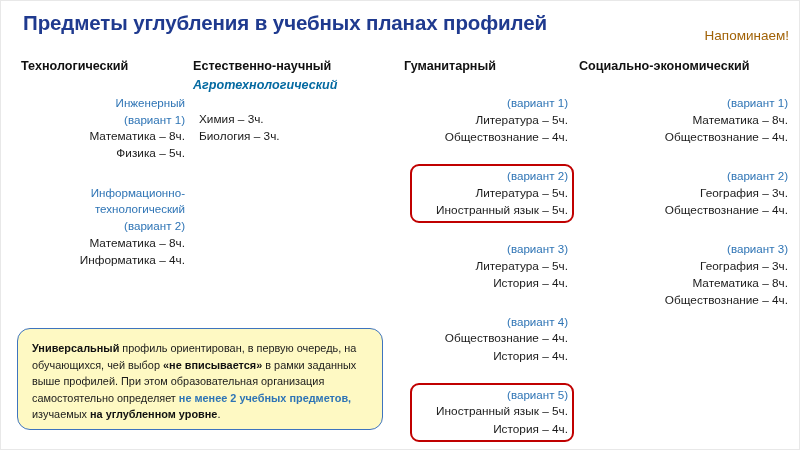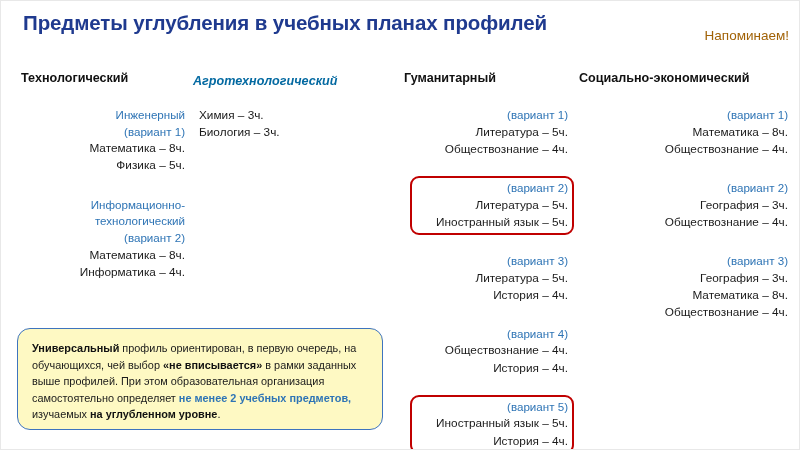--- a/index.html
+++ b/index.html
@@ -44,21 +44,21 @@
   
   .columns {
     position: absolute;
     left: 0;
     top: 58px;
     width: 800px;
     height: 392px;
   }
   .col {
     position: absolute;
-    top: 12px;
+    top: 0;
   }
   .col-0 { left: 20px;  width: 170px; }
   .col-1 { left: 192px; width: 200px; }
   .col-2 { left: 403px; width: 170px; }
   .col-3 { left: 578px; width: 215px; }
 
   .col-head {
     font-size: 12.6px;
     font-weight: bold;
     color: #111111;
@@ -157,20 +157,21 @@
           <div class="variant">
             <div class="variant-label">Информационно-</div>
             <div class="variant-label">технологический</div>
             <div class="variant-label">(вариант 2)</div>
             <div class="subject">Математика – 8ч.</div>
             <div class="subject">Информатика – 4ч.</div>
           </div>
         </div>
       </div>
       <div class="col col-1">
+        <div class="col-head">Естественно-научный</div>
         <div class="col-subhead">Агротехнологический</div>
         <div class="plain-list">
           <div class="subject">Химия – 3ч.</div>
           <div class="subject">Биология – 3ч.</div>
         </div>
       </div>
       <div class="col col-2">
         <div class="col-head">Гуманитарный</div>
         <div class="variants indent-sm">
           <div class="variant">

